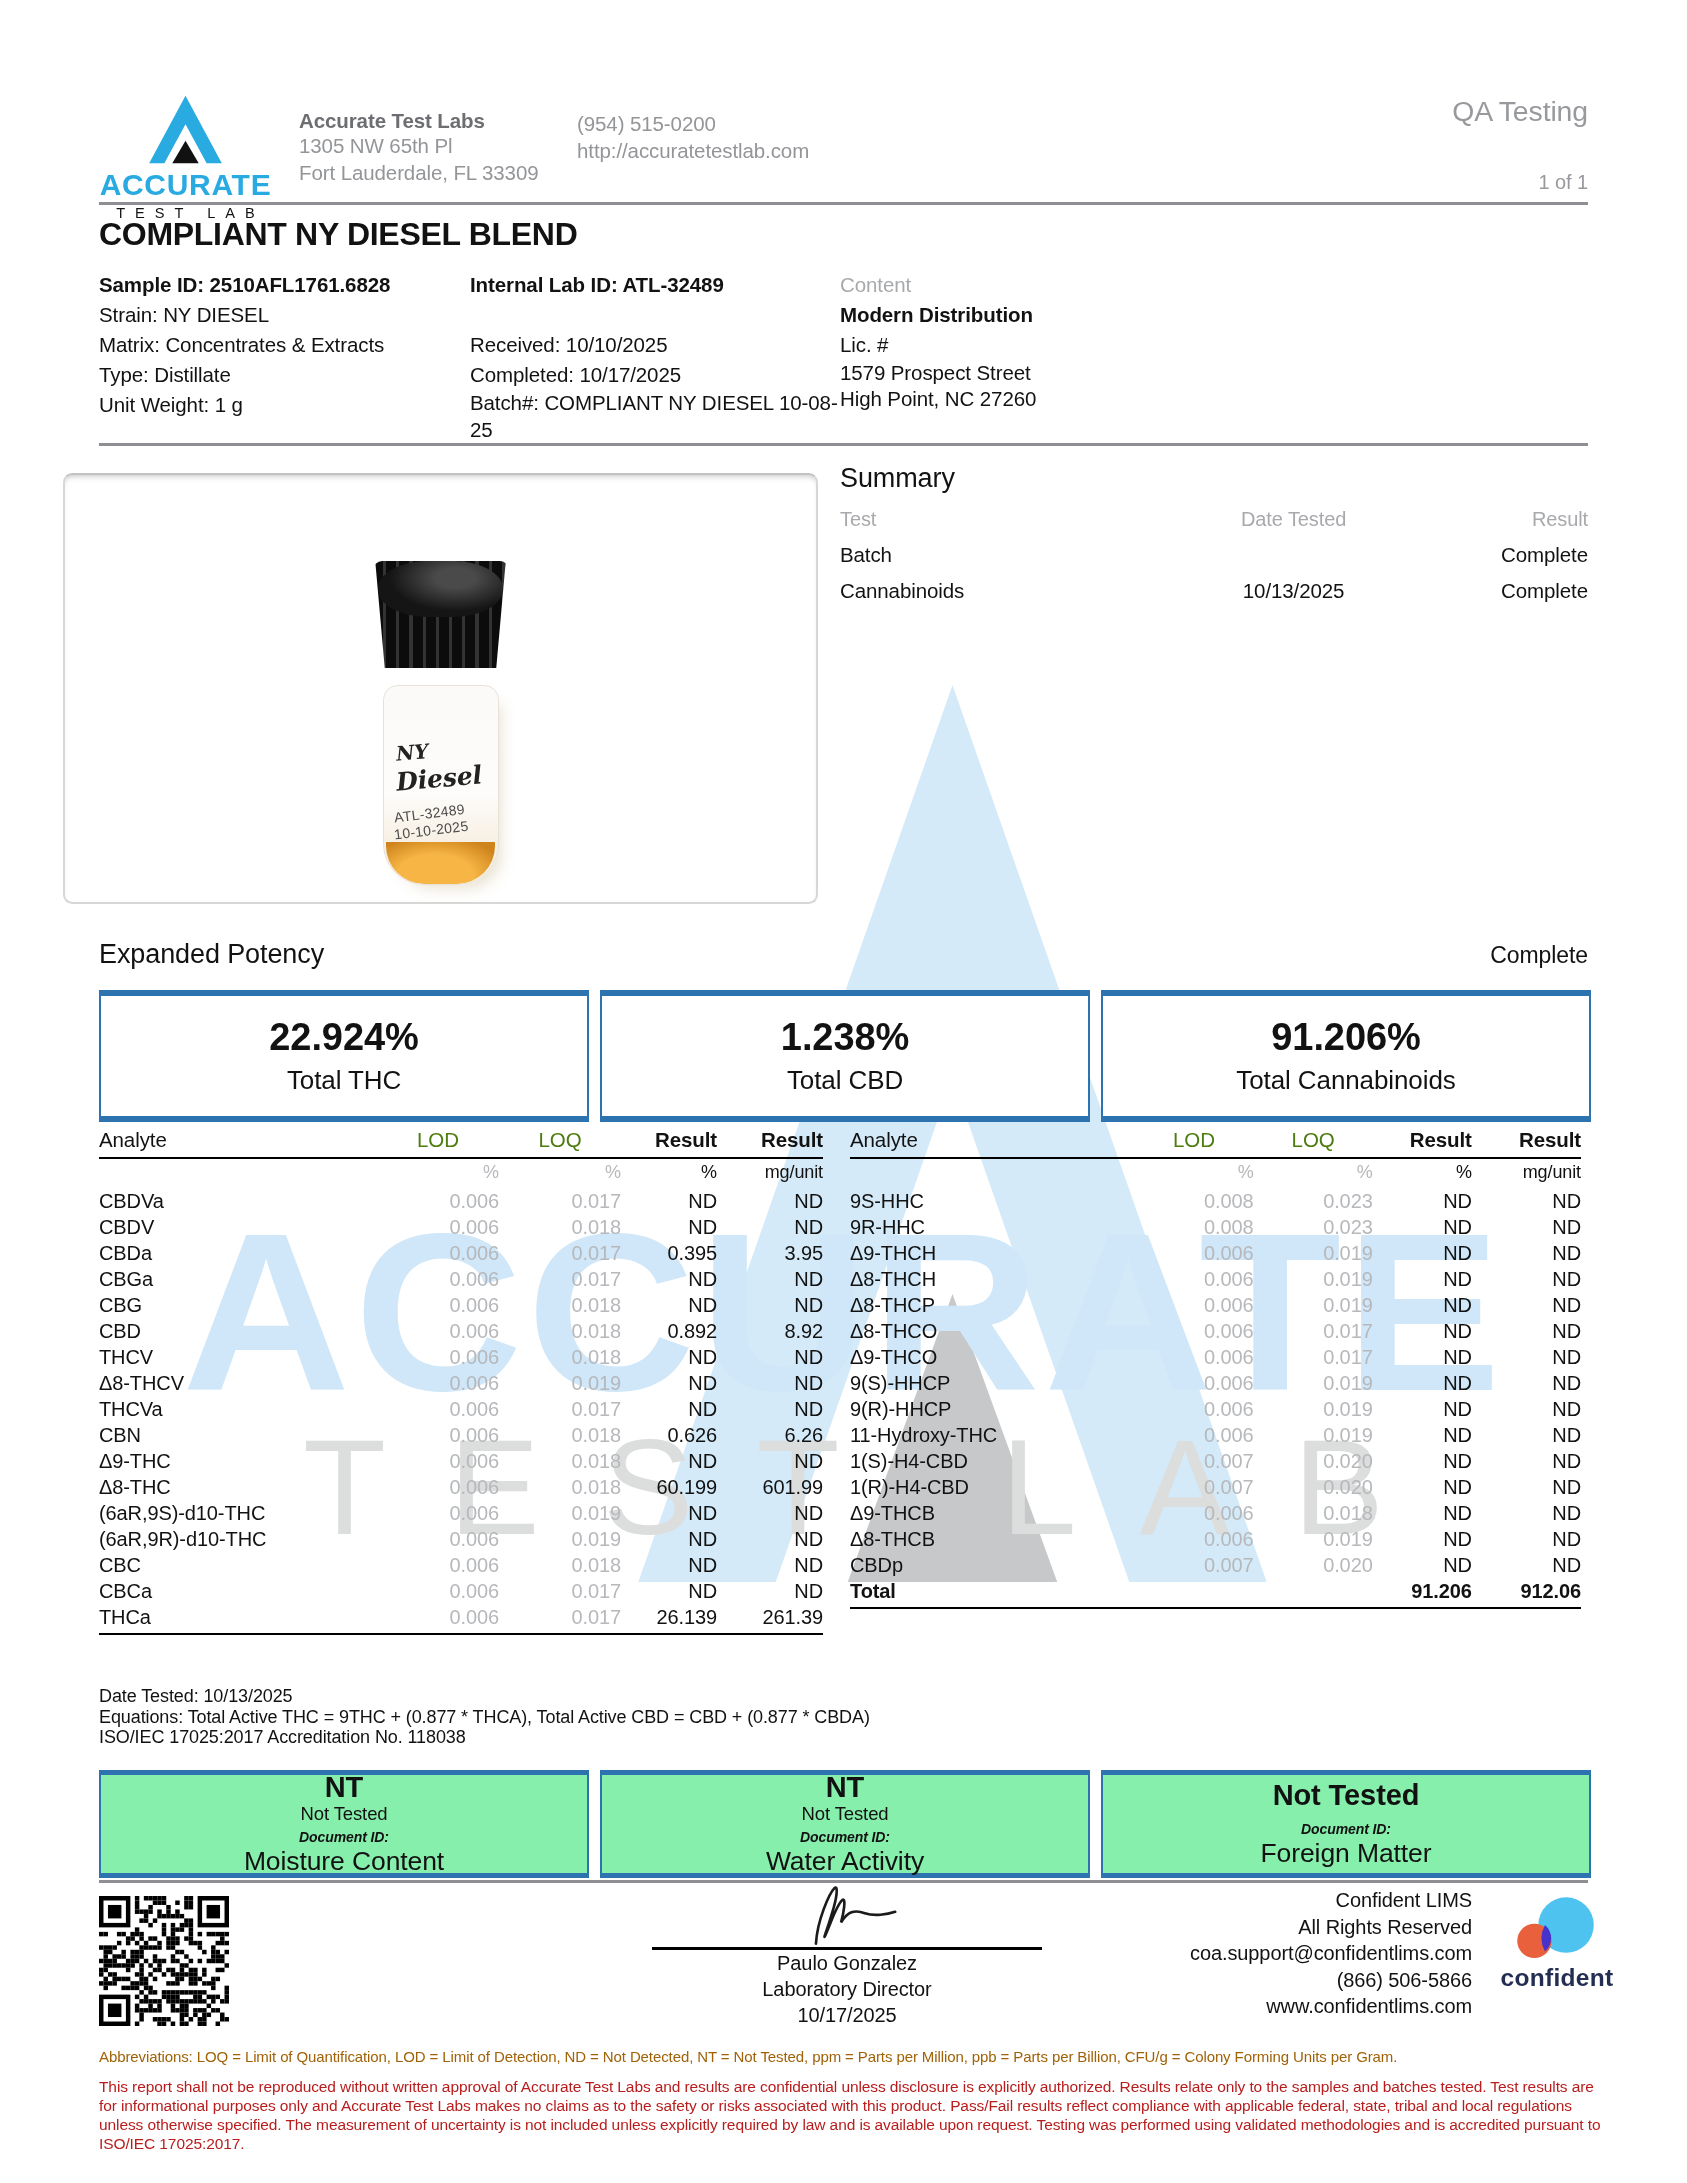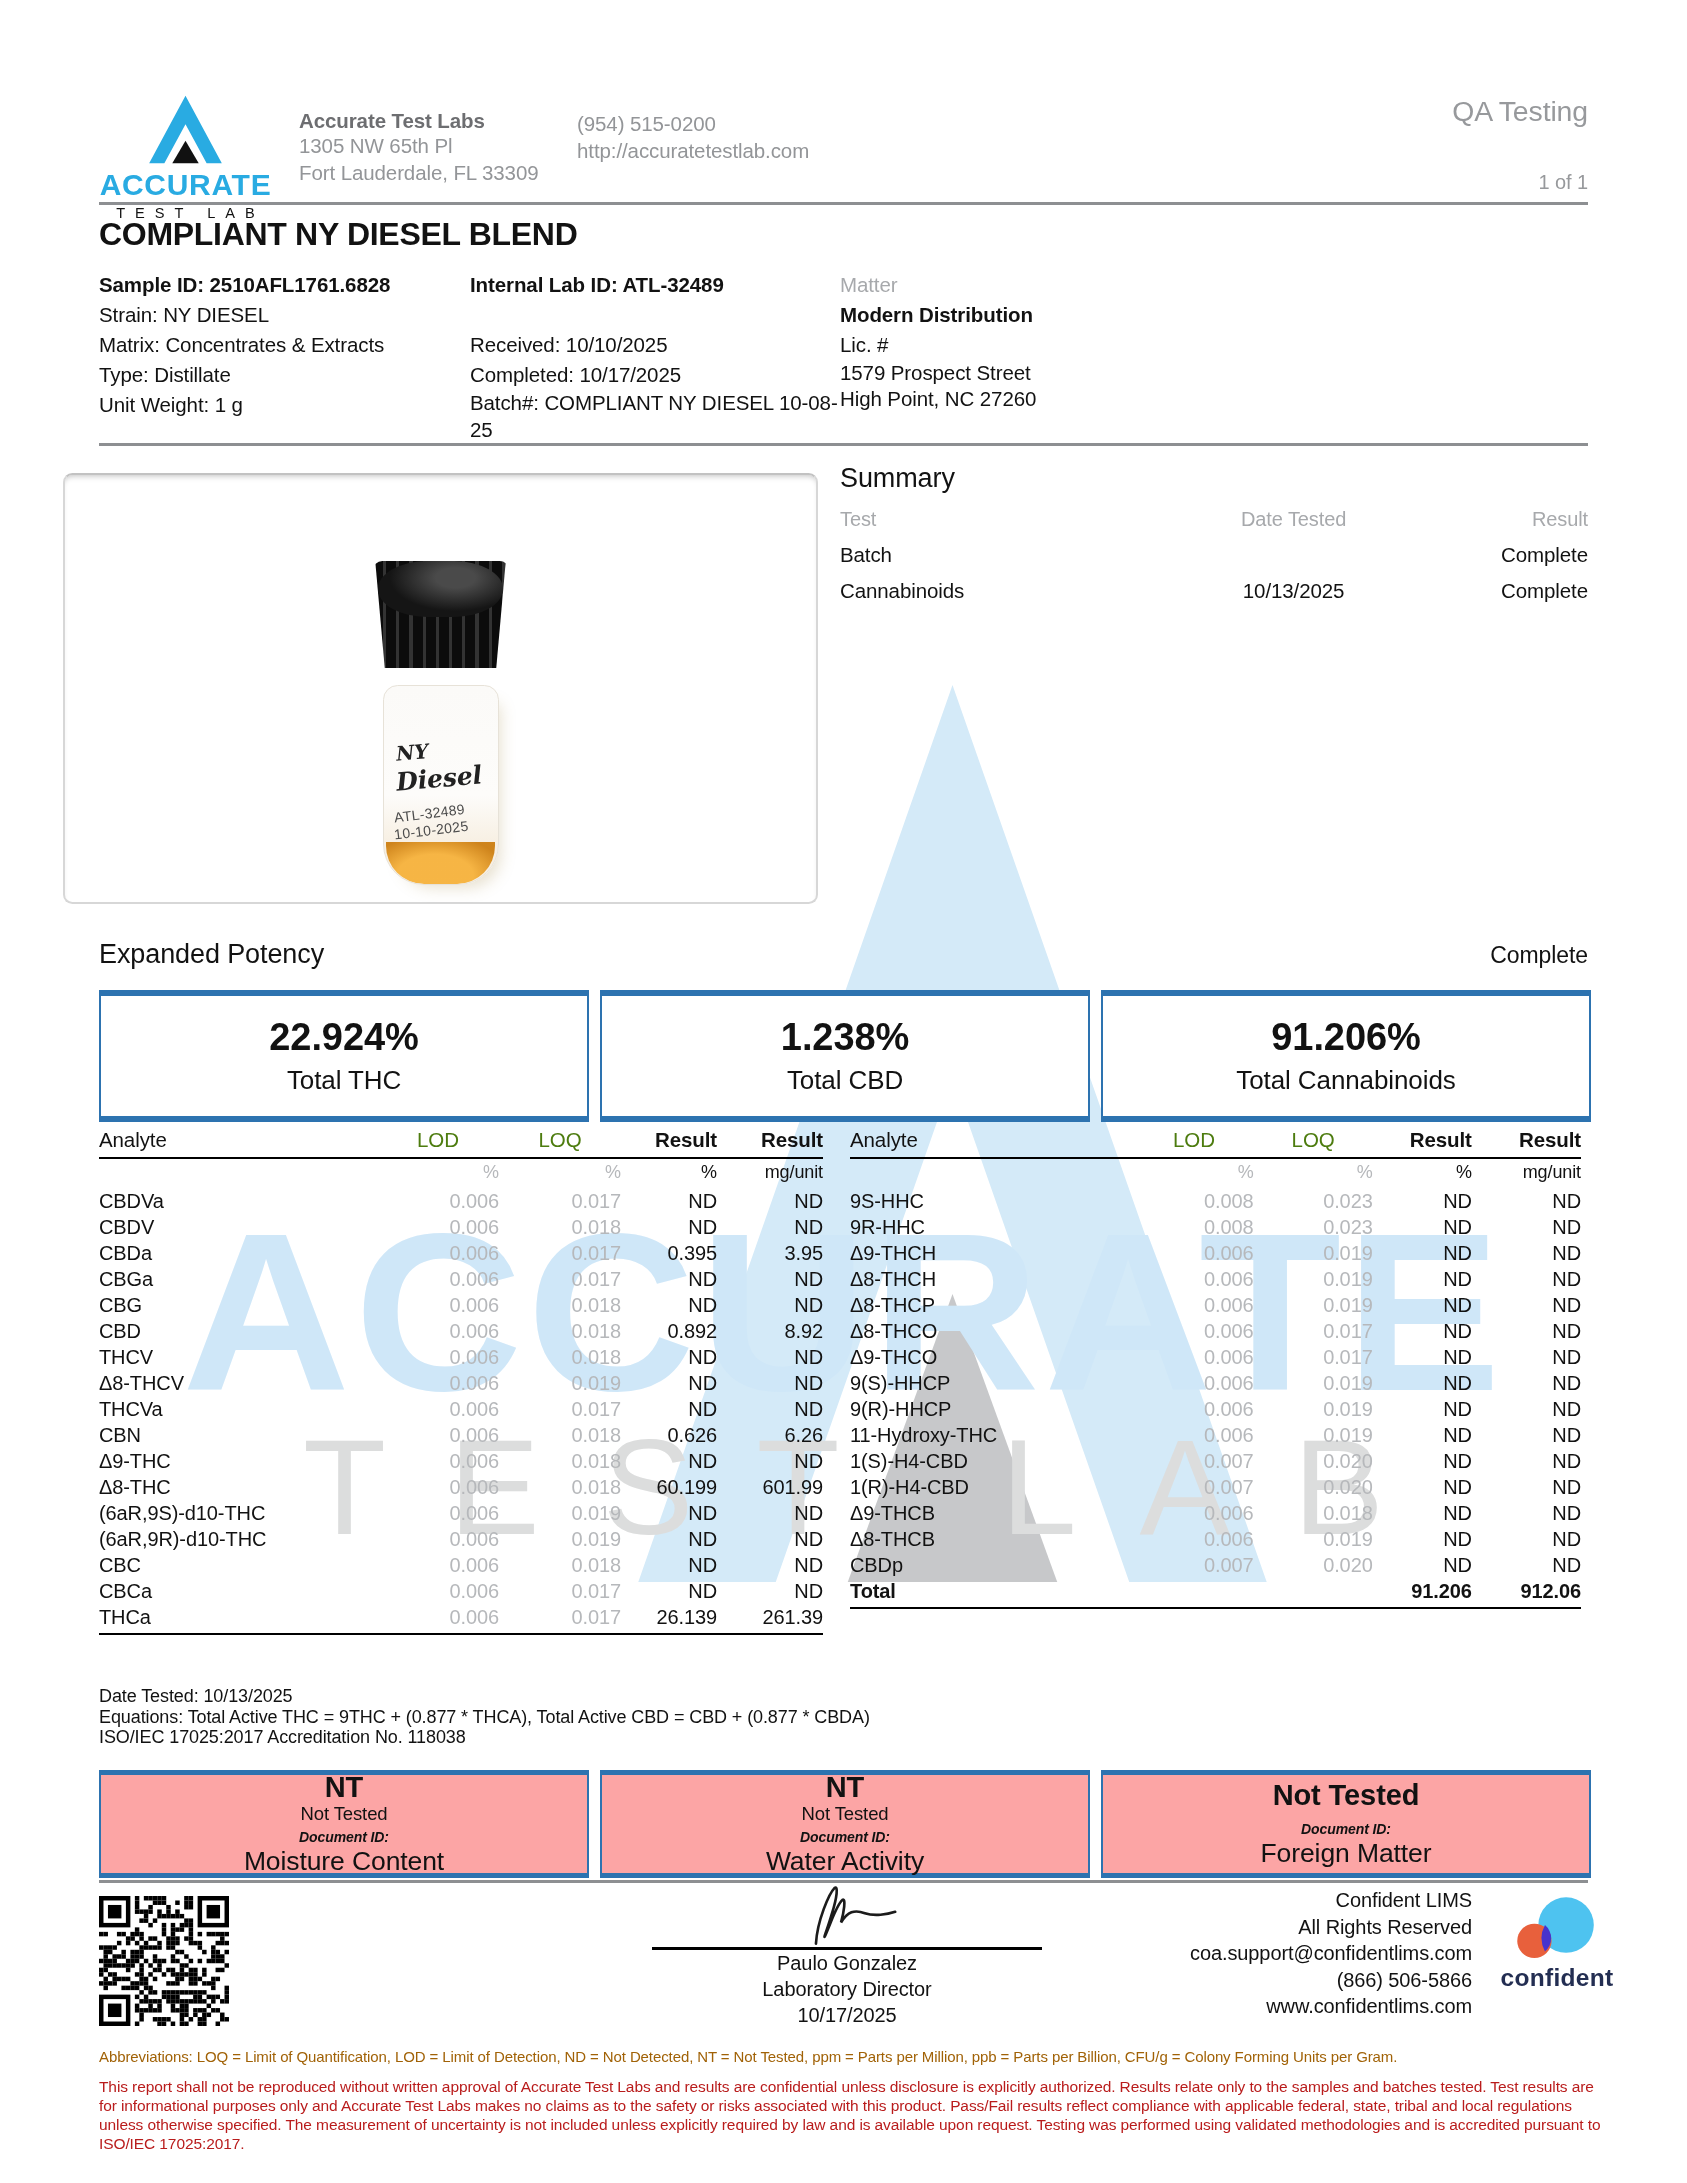--- a/index.html
+++ b/index.html
@@ -65,21 +65,21 @@
   .atable .h-res{font-weight:700;text-align:right;}
   .atable thead tr.main th{border-bottom:2.6px solid #000;}
   .atable tr.units td{font-size:18px;padding:4px 0 5.3px 0;}
   .atable td{font-size:20px;padding:2px 0;line-height:1.1;}
   .atable td.num{text-align:right;}
   .atable td.mut{color:#b6b8bb;text-align:right;}
   .atable tbody tr:last-child td{border-bottom:2.6px solid #000;padding-bottom:5.3px;}
   .atable .bold td{font-weight:700;}
   
   .doc-info{font-size:18px;line-height:20.5px;color:#121212;}
-  .ntbox{position:absolute;top:1770px;width:486px;height:98px;background:#fca5a5;z-index:1;
+  .ntbox{position:absolute;top:1770px;width:486px;height:98px;background:#86efac;z-index:1;
     border-left:2.6px solid #2d73b0;border-right:2.6px solid #2d73b0;
     border-top:5.3px solid #2d73b0;border-bottom:5.3px solid #2d73b0;
     display:flex;flex-direction:column;align-items:center;justify-content:center;}
   .ntbox .big{font-size:29px;font-weight:700;line-height:32px;}
   .ntbox .sub{font-size:18.5px;line-height:22.5px;}
   .ntbox .doclab{font-size:14px;font-style:italic;font-weight:700;margin-top:4px;}
   .ntbox .nm{font-size:26.5px;margin-top:1.3px;}
   
   .sig-line{width:390px;height:2.6px;background:#000;}
   .sig-block{text-align:center;font-size:20px;line-height:26px;}
@@ -138,21 +138,21 @@
 
   <div class="abs z1" style="left:470px;top:270px;width:370px;">
     <div class="info-line" style="font-weight:700;">Internal Lab ID: ATL-32489</div>
     <div class="info-line">&nbsp;</div>
     <div class="info-line">Received: 10/10/2025</div>
     <div class="info-line">Completed: 10/17/2025</div>
     <div class="info-line" style="line-height:26.5px;">Batch#: COMPLIANT NY DIESEL 10-08-25</div>
   </div>
 
   <div class="abs z1" style="left:840px;top:270px;width:397px;">
-    <div class="info-line muted">Matter</div>
+    <div class="info-line muted">Content</div>
     <div class="info-line" style="font-weight:700;">Modern Distribution</div>
     <div class="info-line">Lic. #</div>
     <div class="info-line" style="line-height:26px;">1579 Prospect Street</div>
     <div class="info-line" style="line-height:26px;">High Point, NC 27260</div>
   </div>
 
   <div class="abs z1 hdr-line" style="left:99px;top:443px;width:1489px;"></div>
 
   <div class="abs photo-box">
     <div class="vial-cap"></div>

